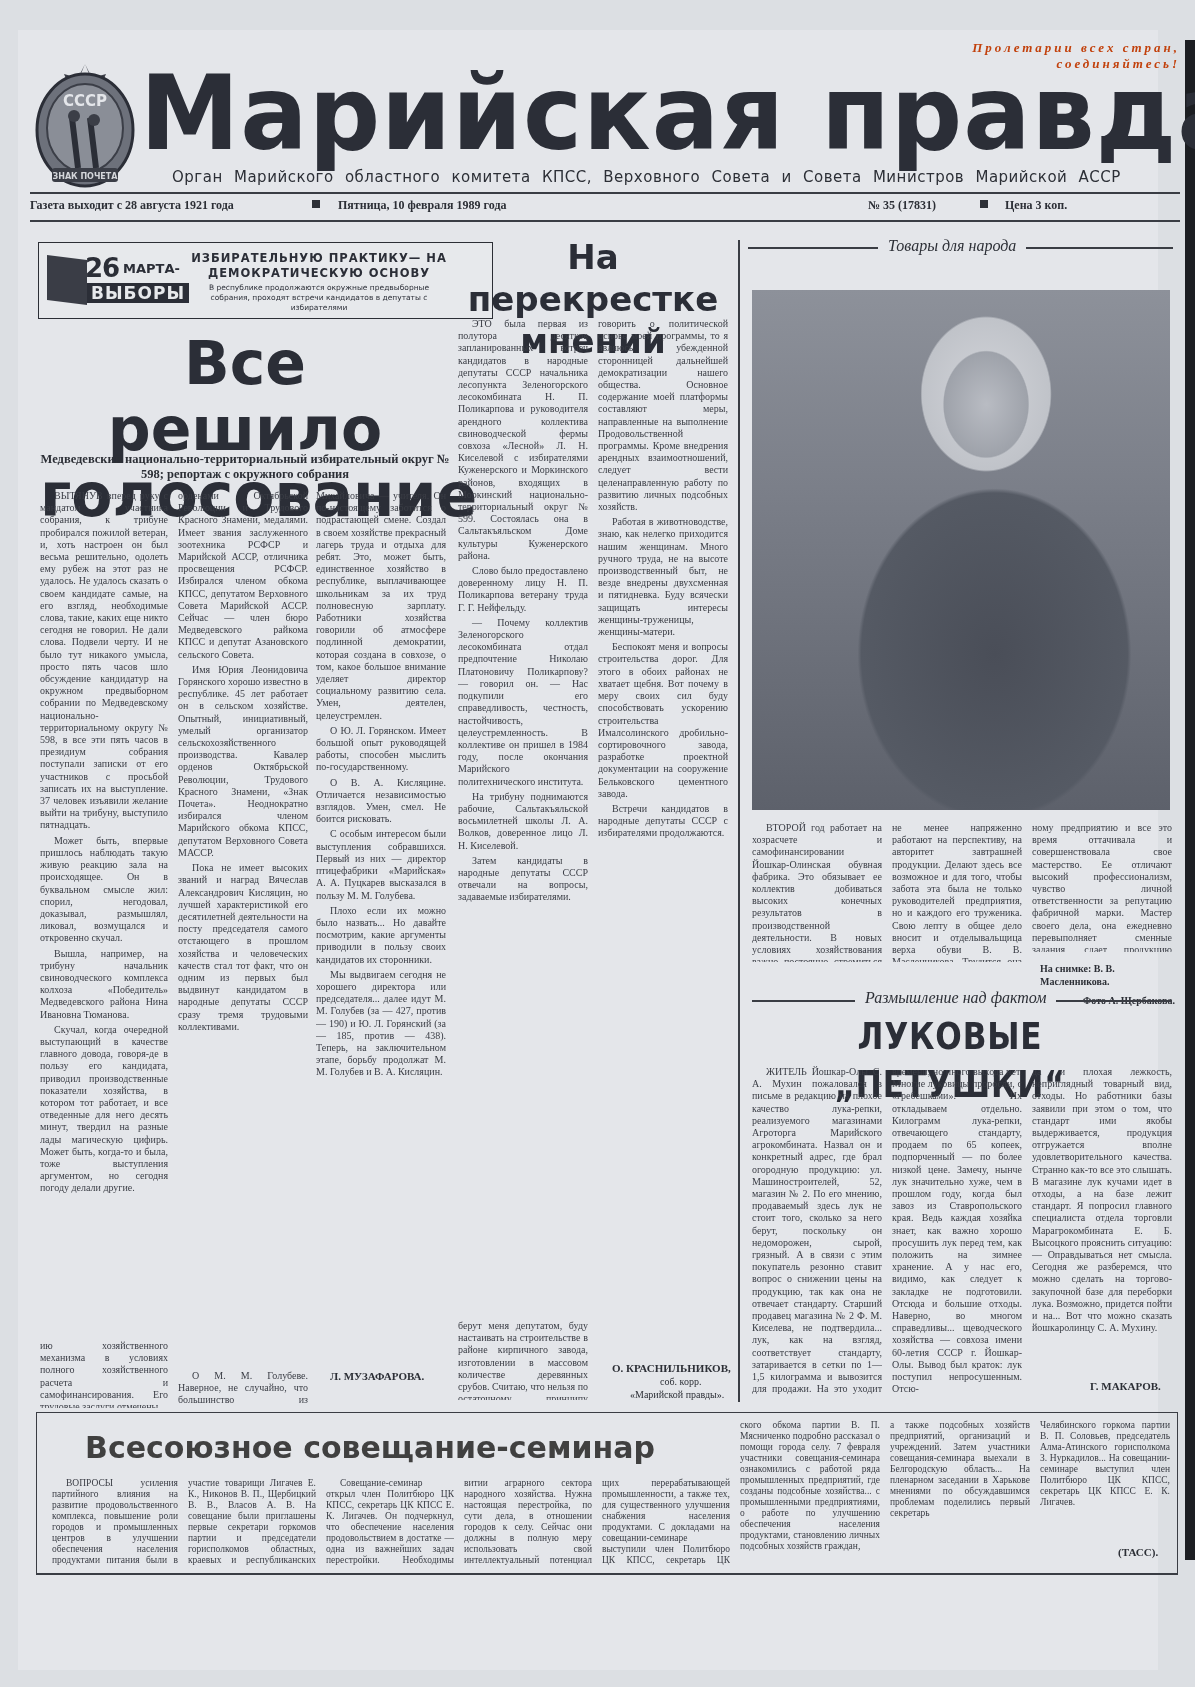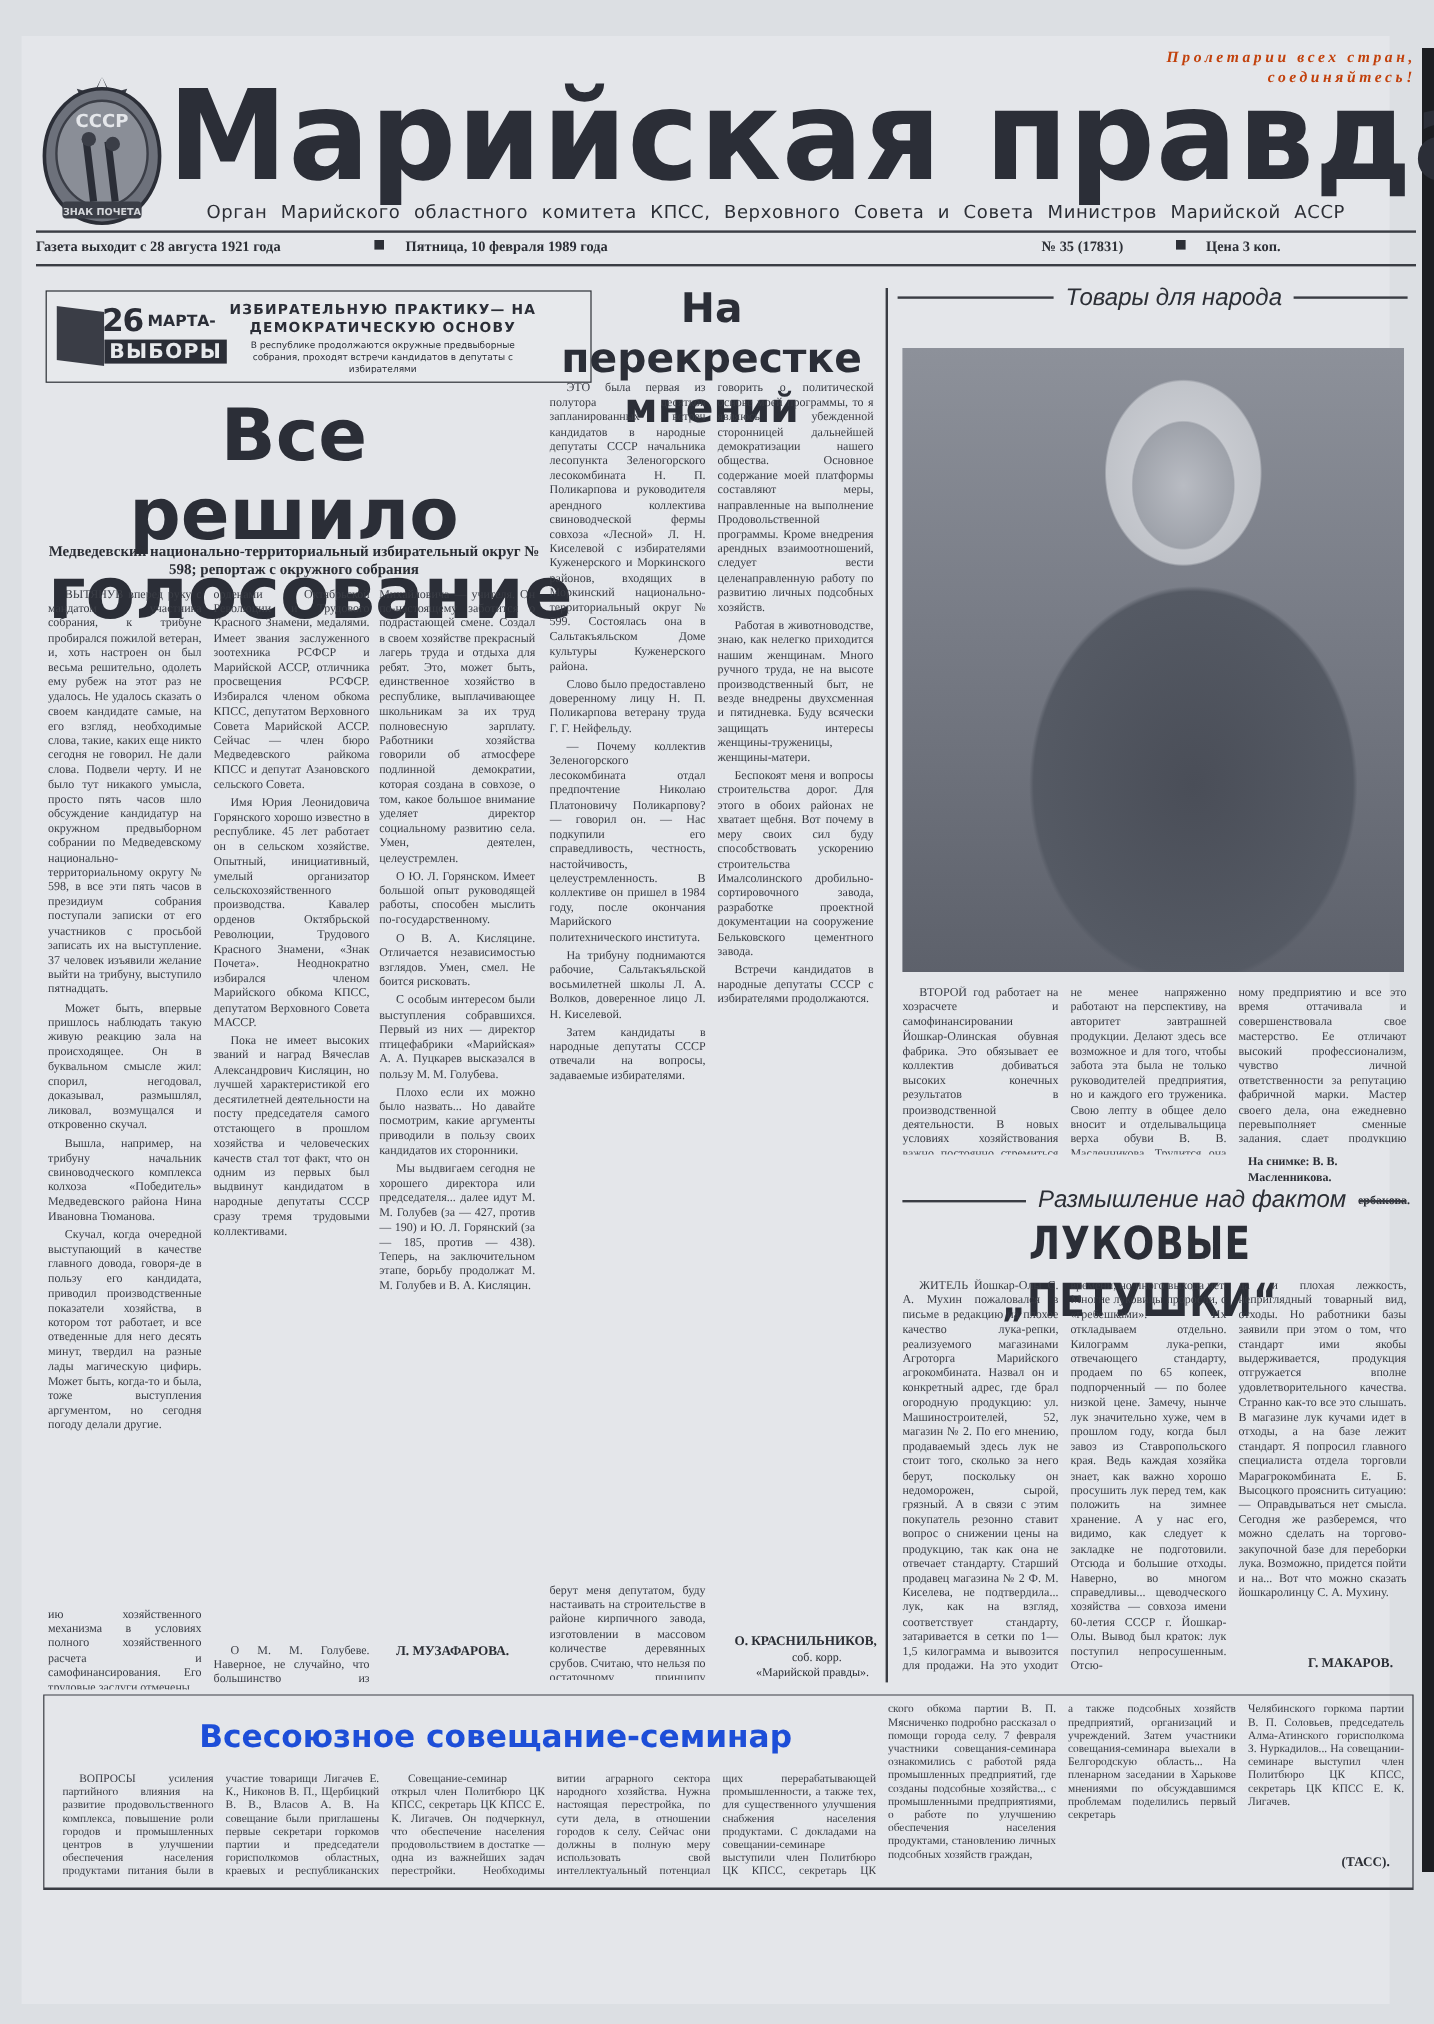--- a/index.html
+++ b/index.html
@@ -70,21 +70,21 @@
   }
   .text-col {
     position: absolute; font-size: 10px; line-height: 12.2px; color: #3a3d45; text-align: justify;
     overflow: hidden; hyphens: auto;
   }
   .text-col p { margin: 0 0 3px 0; text-indent: 14px; }
   .sig { position: absolute; font-weight: bold; font-size: 11px; color: #2c2f36; white-space: nowrap; }
   .vrule { position: absolute; width: 1.5px; background: #3a3d44; }
 
   .rubric {
-    position: absolute; font-family: Liberation Sans, sans-serif; font-style: italic; font-size: 20px; color: #2c2f36;
+    position: absolute; font-family: Liberation Serif, serif; font-style: italic; font-size: 16px; color: #2c2f36;
     background: #e4e6ea; padding: 0 10px; white-space: nowrap;
   }
   .photo {
     position: absolute; left: 752px; top: 290px; width: 418px; height: 520px;
     background:
       radial-gradient(ellipse 60px 75px at 56% 22%, #b9bcc3 0%, #9ea2aa 70%, transparent 72%),
       radial-gradient(ellipse 80px 95px at 56% 20%, #d2d4d9 0%, #c0c3c9 80%, transparent 82%),
       radial-gradient(ellipse 190px 230px at 58% 70%, #4a4e58 0%, #555a64 70%, transparent 72%),
       radial-gradient(ellipse 120px 40px at 50% 58%, #c6c9cf 0%, transparent 70%),
       linear-gradient(180deg, #8d919a 0%, #7a7e88 40%, #5d616b 100%);
@@ -92,22 +92,22 @@
   .photo-caption { position:absolute; left:1000px; top:960px; width:170px; font-size:10px; line-height:13px; font-weight:bold; color:#2c2f36;}
   .lukovye {
     position: absolute; left: 730px; top: 1000px; width: 440px; text-align: center;
     font-family: "DejaVu Sans", sans-serif; font-weight: bold; font-size: 38px; line-height: 48px; color: #2b2e37;
     transform: scaleX(0.82); letter-spacing: 1px;
   }
   .seminar-box {
     position: absolute; left: 36px; top: 1412px; width: 1140px; height: 160px; border: 1.5px solid #3a3d44; border-bottom-width:2px;
   }
   .seminar-head {
-    position: absolute; left: 80px; top: 1430px; width: 580px; text-align: right;
-    font-family: "DejaVu Sans", sans-serif; font-weight: bold; font-size: 26px; line-height: 36px; color: #1d4ed8;
+    position: absolute; left: 80px; top: 1430px; width: 580px; text-align: center;
+    font-family: "DejaVu Sans", sans-serif; font-weight: bold; font-size: 30px; line-height: 36px; color: #404040;
   }
 </style>
 </head>
 <body>
 
 <div class="page"></div>
 <div class="right-edge"></div>
 
 <div class="slogan">Пролетарии всех стран, соединяйтесь!</div>
 

